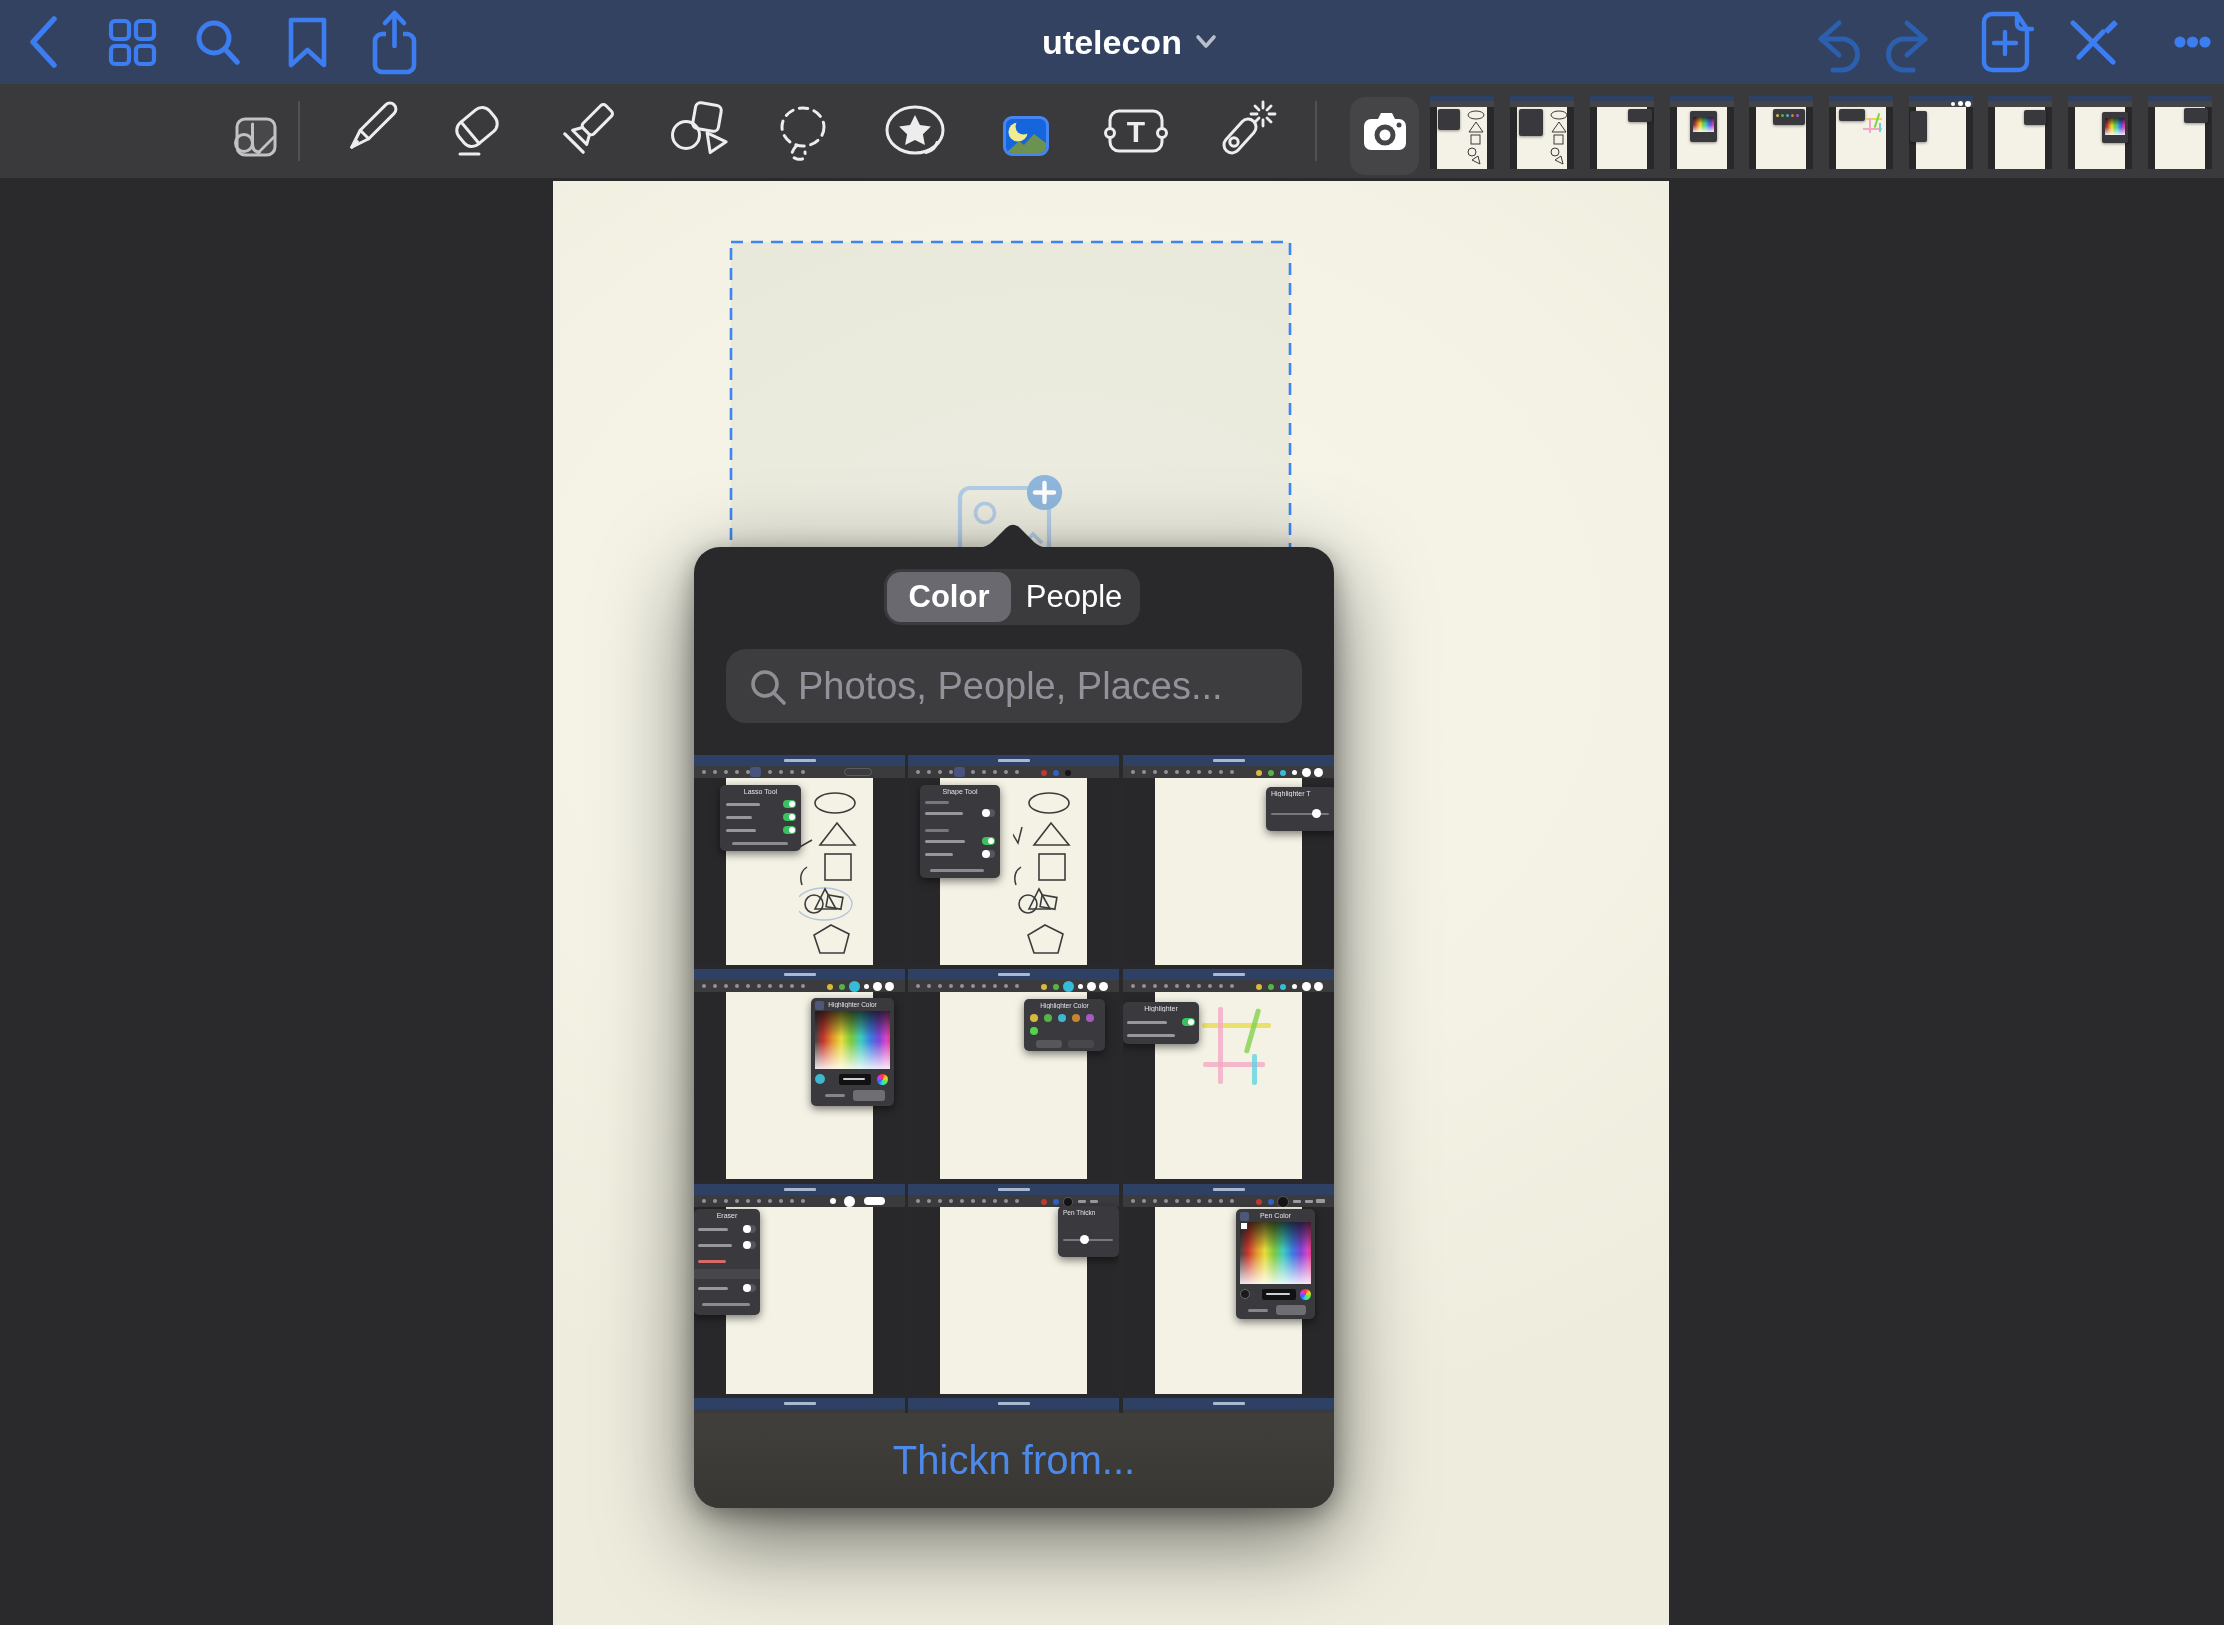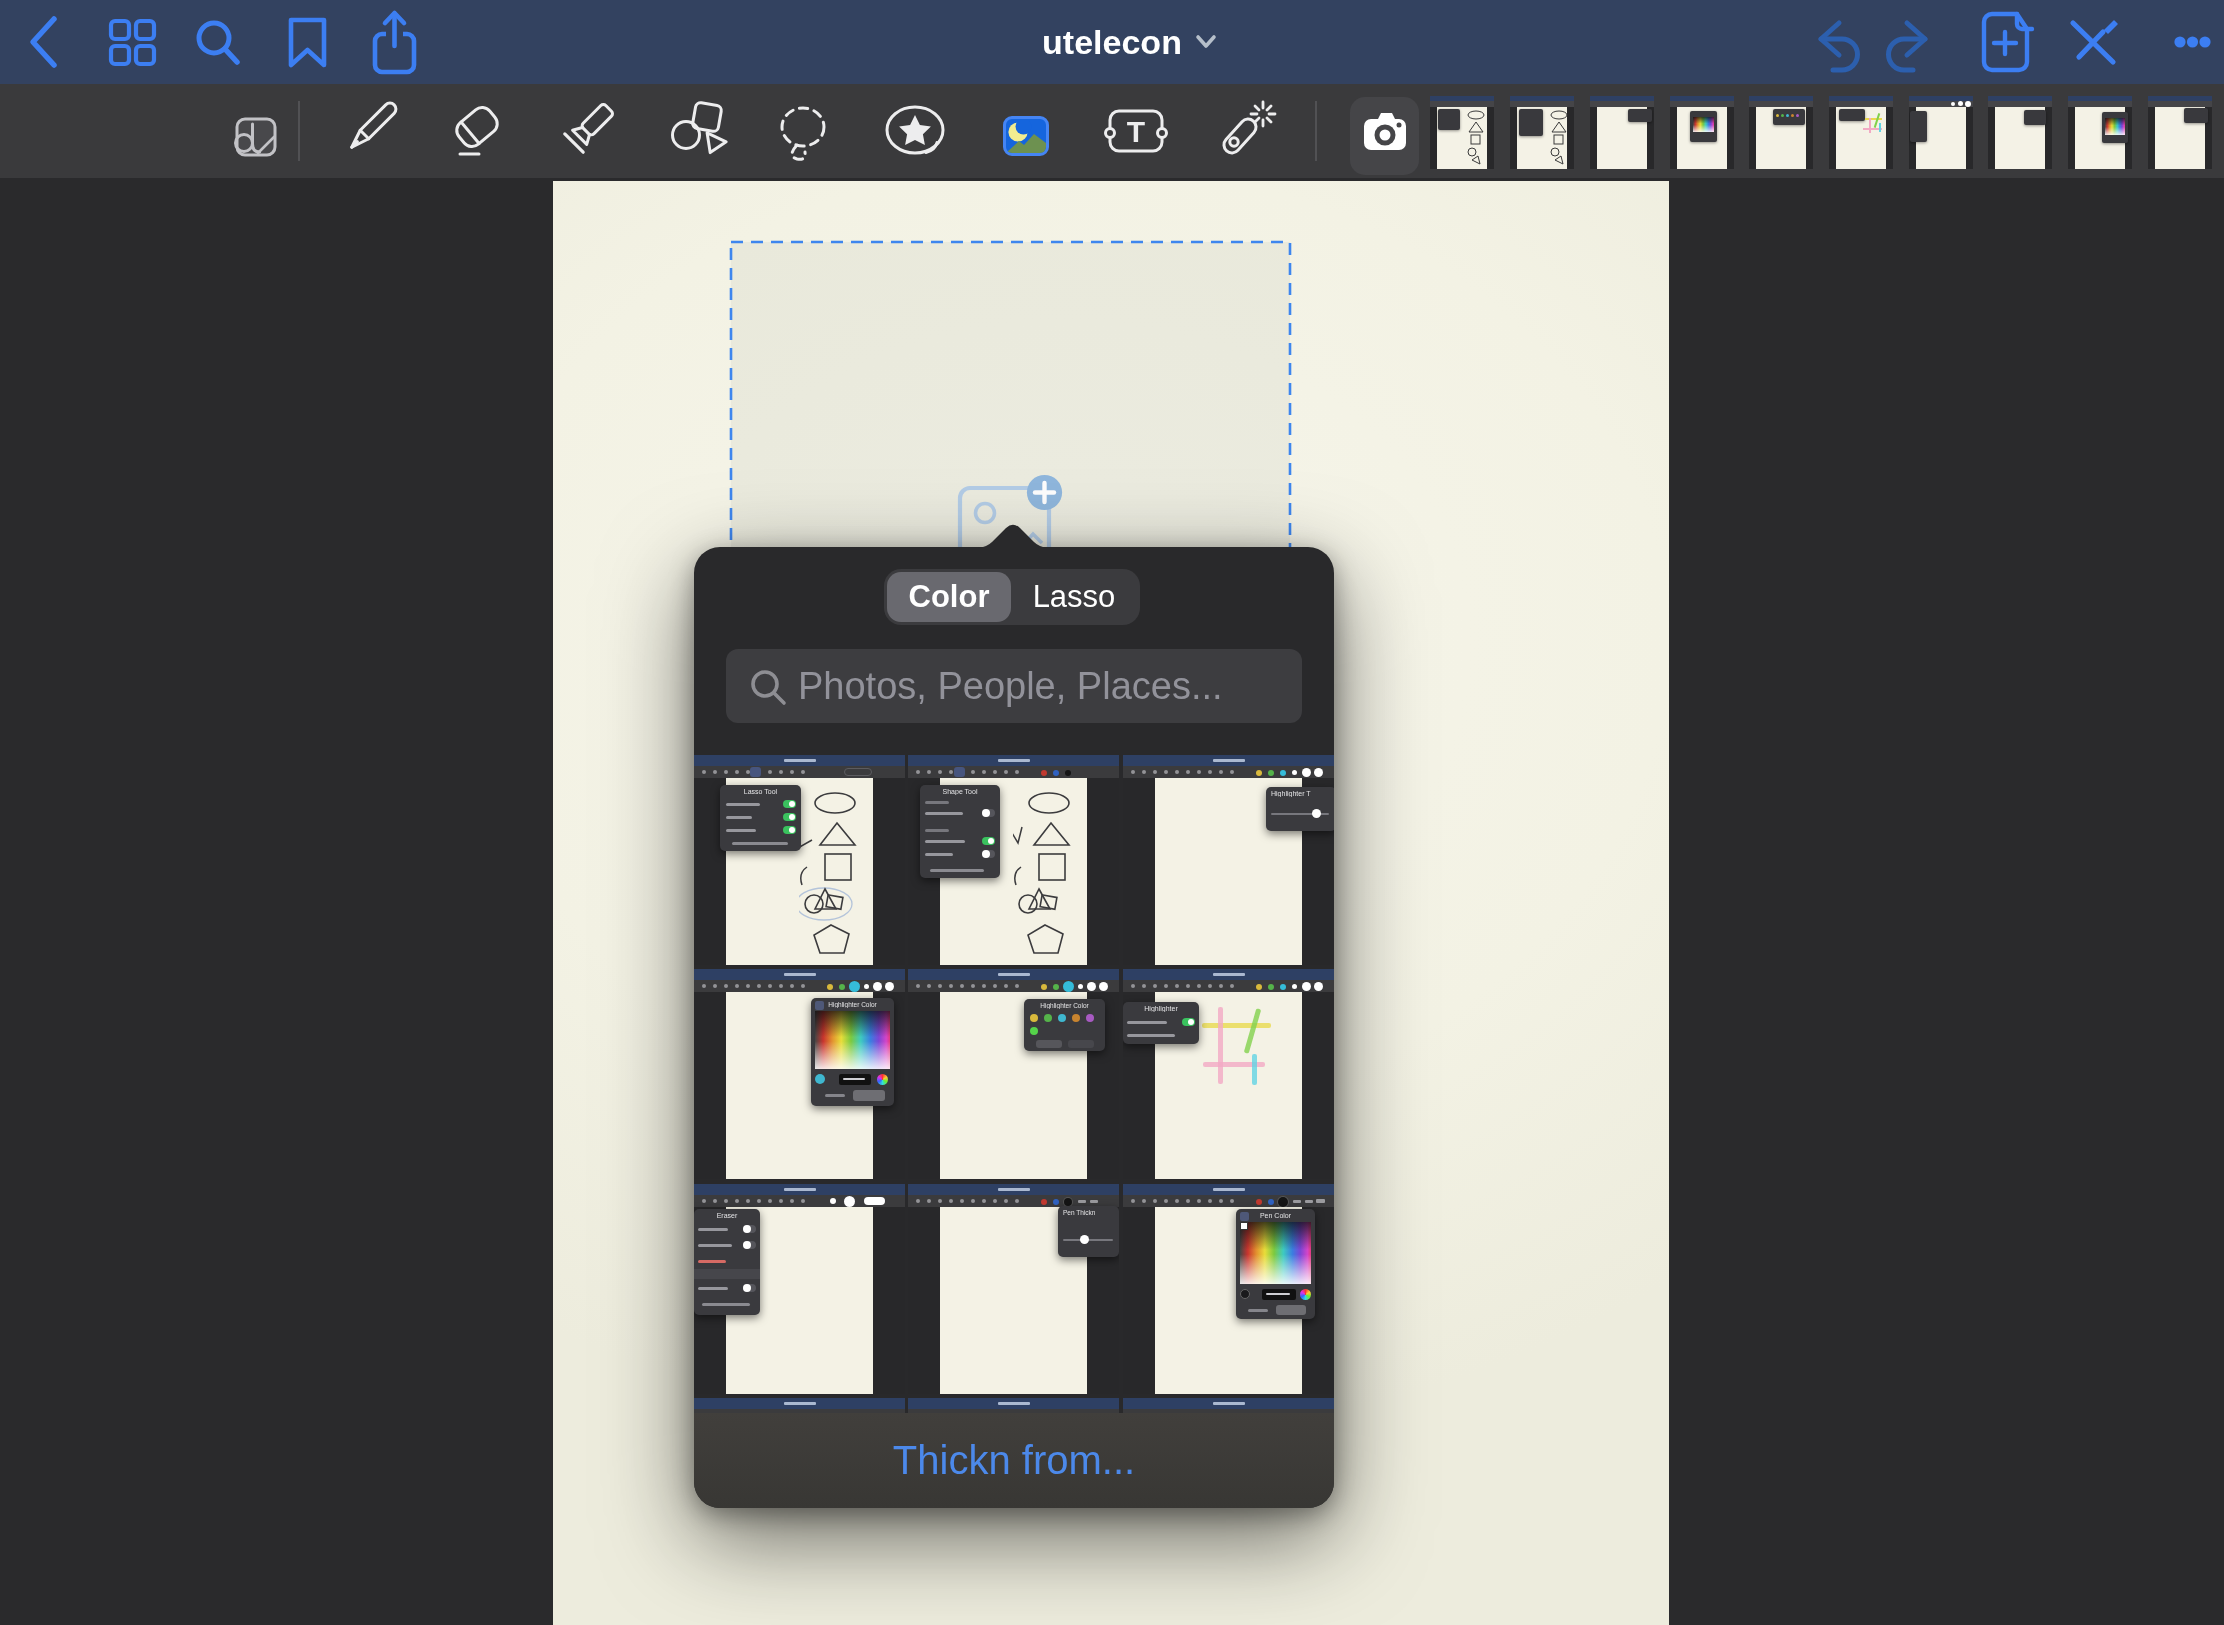--- a/index.html
+++ b/index.html
@@ -15,21 +15,21 @@
 .th{position:absolute;top:12px;width:64px;height:73px;background:#28282a;overflow:hidden}
 .th .cap{position:absolute;left:0;top:0;right:0;height:5px;background:#2e4064}
 .th .tbr{position:absolute;left:0;top:5px;right:0;height:6px;background:#454548}
 .th .pg{position:absolute;left:7px;right:7px;top:11px;bottom:0;background:#f4f2e6}
 .th .blob{position:absolute;background:#39393d;border-radius:2px;box-shadow:0 1px 3px rgba(0,0,0,.4)}
 .rb{background:linear-gradient(180deg,rgba(12,12,12,.75),rgba(0,0,0,0) 45%,rgba(255,255,255,0) 52%,rgba(255,255,255,.88)),linear-gradient(90deg,#454545,#c9342e 11%,#e2902f 23%,#e8dd3a 35%,#7cc93f 48%,#3ecbc0 61%,#3b7de0 74%,#7b46d6 85%,#d345c8 95%,#e43b7e)}
 #pop{position:absolute;left:694px;top:547px;width:640px;height:961px;background:#29292b;border-radius:26px;box-shadow:0 30px 90px rgba(0,0,0,.55),0 6px 24px rgba(0,0,0,.35)}
 #seg{position:absolute;left:190px;top:22px;width:256px;height:56px;background:#3b3b3e;border-radius:17px}
 #seg .sel{position:absolute;left:3px;top:3px;width:124px;height:50px;background:#69696f;border-radius:14px;text-align:center;line-height:50px;color:#fff;font-size:31px;font-weight:bold}
 #seg .alb{position:absolute;left:127px;top:3px;width:126px;height:50px;text-align:center;line-height:50px;color:#fff;font-size:31px}
-#search{position:absolute;left:32px;top:102px;width:576px;height:74px;background:#3d3d40;border-radius:12px;color:#92929a;font-size:38px;line-height:74px}
+#search{position:absolute;left:32px;top:102px;width:576px;height:74px;background:#3d3d40;border-radius:20px;color:#92929a;font-size:38px;line-height:74px}
 #search span{position:absolute;left:72px;top:0}
 #insbar{position:absolute;left:0;top:866px;width:640px;height:95px;background:linear-gradient(180deg,#413f3c,#383734);border-radius:0 0 26px 26px;text-align:center;line-height:95px;color:#4c89ea;font-size:40px}
 .cell{position:absolute;width:211px;height:210px;background:#28282a;overflow:hidden}
 .cell .cap{position:absolute;left:0;top:0;right:0;height:11px;background:#2e4064}
 .cell .cap i{position:absolute;left:90px;top:4px;width:32px;height:3px;background:#aab8d0;border-radius:1px}
 .cell .mtb{position:absolute;left:0;top:11px;right:0;height:12px;background:#3b3b3d}
 .cell .mpg{position:absolute;left:32px;top:23px;width:147px;bottom:0;background:#f4f2e5}
 .mpop{position:absolute;background:#3a3a3e;border-radius:5px;box-shadow:0 3px 9px rgba(0,0,0,.5);z-index:3}
 .mt{position:absolute;left:0;width:100%;text-align:center;font-size:7px;color:#e4e4e6;top:3px;white-space:nowrap;overflow:hidden}
 .bar{position:absolute;height:3px;background:#97979d;border-radius:1.5px}
@@ -272,21 +272,21 @@
       <div class="pg"></div>
       <div class="blob" style="left:36px;top:12px;width:24px;height:15px"></div>
     </div>
 </div>
 <div id="pop">
 <svg class="abs" style="left:284px;top:-24px" width="70" height="25" viewBox="0 0 70 25">
       <path d="M0,25 q9,-1 14,-6 l14,-14 q7,-6.5 14,0 l14,14 q5,5 14,6 z" fill="#29292b"></path>
     </svg>
 <div id="seg">
       <div class="sel">Color</div>
-      <div class="alb">Lasso</div>
+      <div class="alb">People</div>
     </div>
 <div id="search">
       <svg style="position:absolute;left:24px;top:20px" width="38" height="38" viewBox="0 0 38 38" fill="none" stroke="#8e8e93" stroke-width="3.6">
         <circle cx="15" cy="15" r="12"></circle>
         <line x1="24" y1="24" x2="34" y2="34" stroke-linecap="round"></line>
       </svg>
       <span>Photos, People, Places...</span>
     </div>
 <div class="cell" style="left:0;top:208px">
       <div class="cap">

